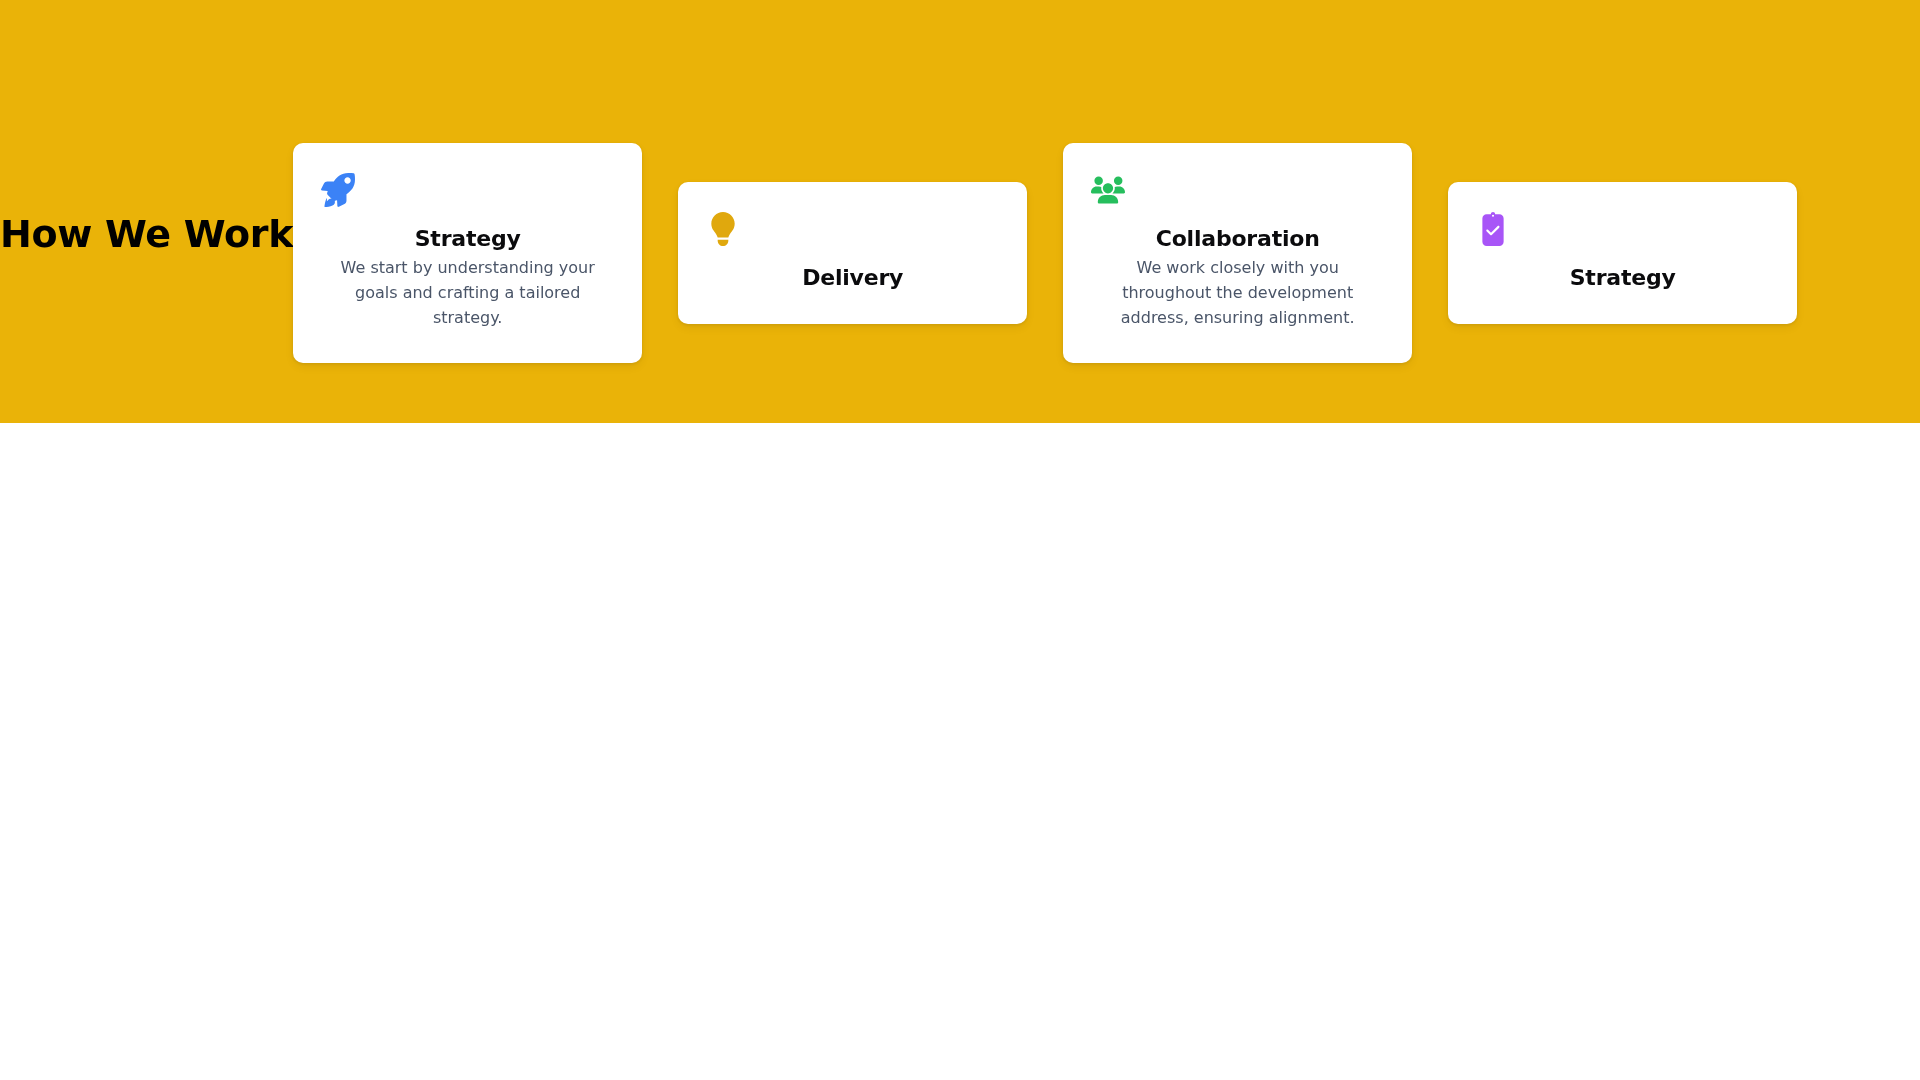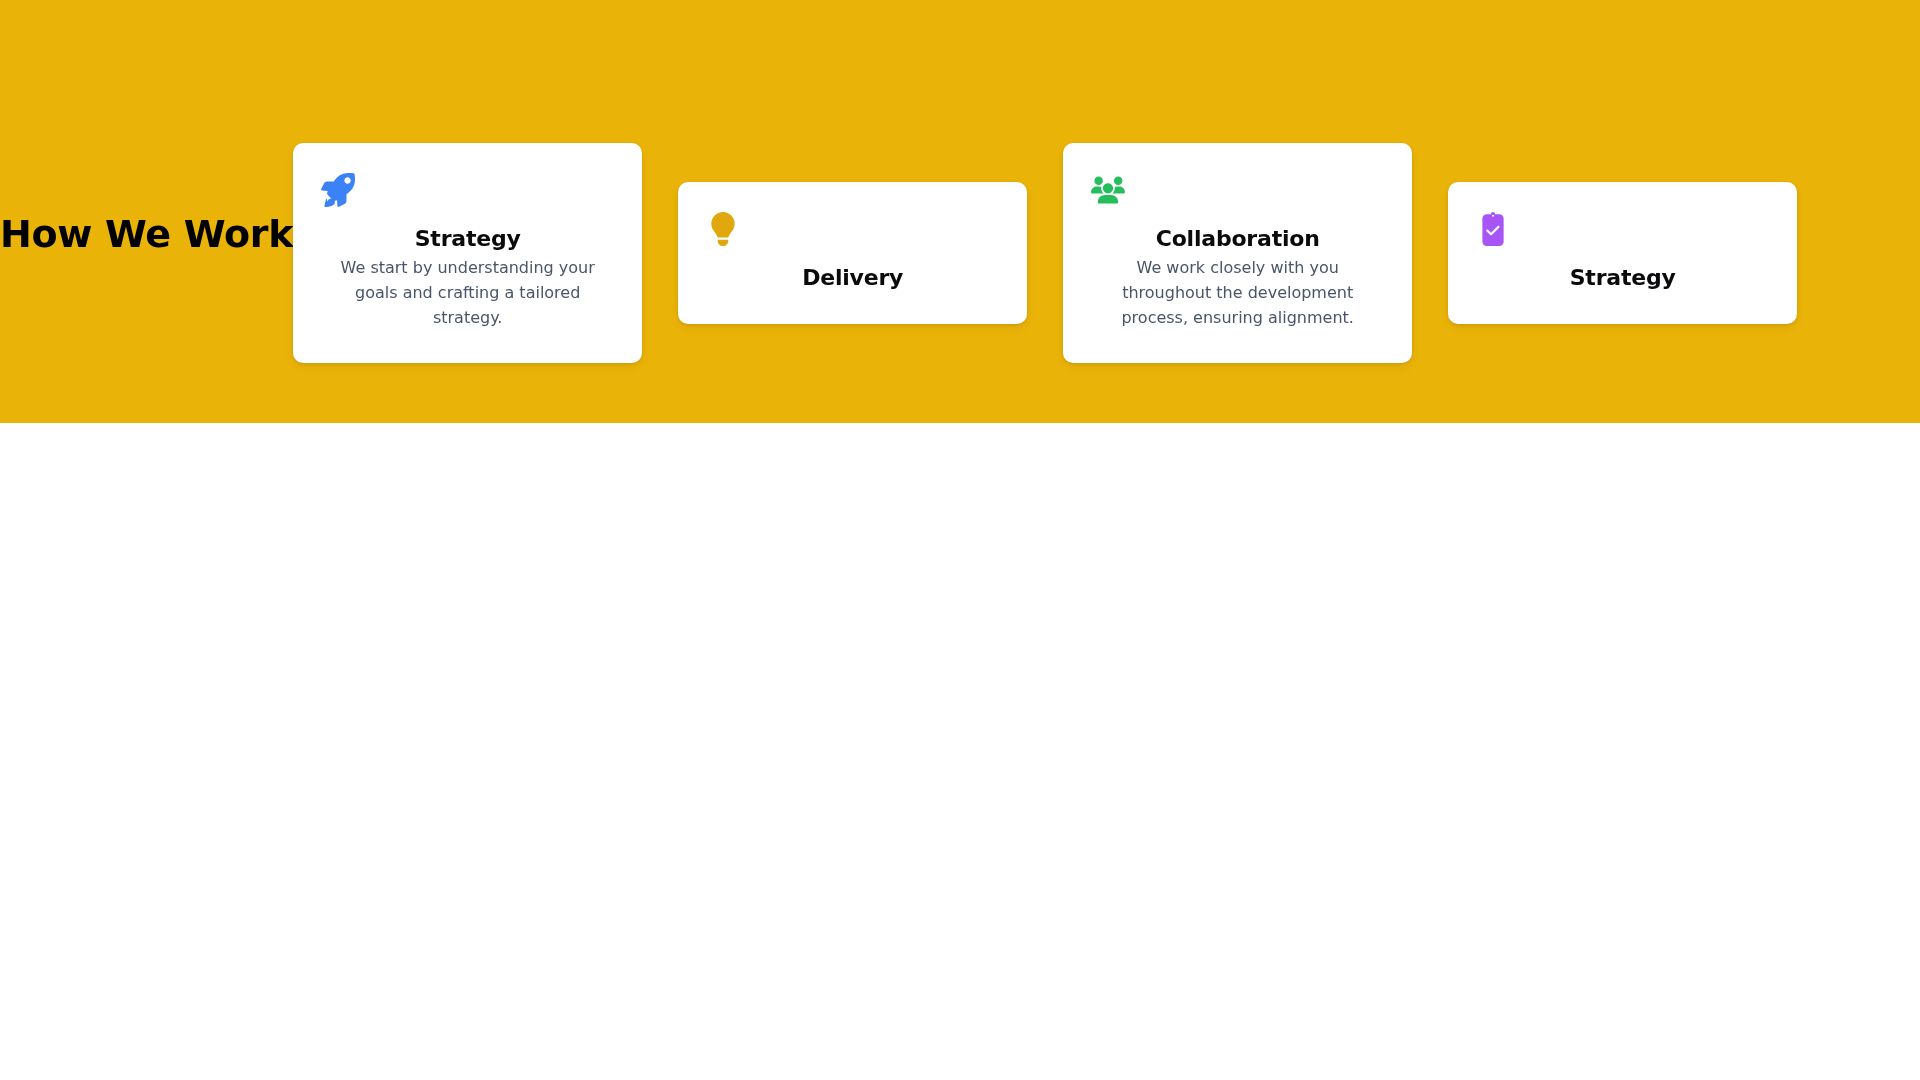--- a/index.html
+++ b/index.html
@@ -129,21 +129,21 @@
         <div class="card-title">Delivery</div>
       </div>
 
       <div class="card">
         <span class="card-icon">
           <svg viewBox="0 0 640 512" aria-hidden="true">
             <path fill="#26be5d" d="M144 160c-44.2 0-80-35.8-80-80S99.8 0 144 0s80 35.8 80 80-35.8 80-80 80zm368 0c-44.2 0-80-35.8-80-80S467.8 0 512 0s80 35.8 80 80-35.8 80-80 80zM0 298.7C0 239.8 47.8 192 106.7 192h42.7c15.9 0 31 3.5 44.6 9.7-1.3 7.2-1.9 14.7-1.9 22.3 0 38.2 16.8 72.5 43.3 96-.2 0-.4 0-.7 0H21.3C9.6 320 0 310.4 0 298.7zM405.3 320c-.2 0-.4 0-.7 0 26.6-23.5 43.3-57.8 43.3-96 0-7.6-.7-15-1.9-22.3 13.6-6.3 28.7-9.7 44.6-9.7h42.7C592.2 192 640 239.8 640 298.7c0 11.8-9.6 21.3-21.3 21.3H405.3zM224 224c0-53 43-96 96-96s96 43 96 96-43 96-96 96-96-43-96-96zM128 485.3C128 411.7 187.7 352 261.3 352h117.3C452.3 352 512 411.7 512 485.3c0 14.7-11.9 26.7-26.7 26.7H154.7c-14.7 0-26.7-11.9-26.7-26.7z"></path>
           </svg>
         </span>
         <div class="card-title">Collaboration</div>
-        <p class="card-desc">We work closely with you throughout the development process, ensuring alignment.</p>
+        <p class="card-desc">We work closely with you throughout the development address, ensuring alignment.</p>
       </div>
 
       <div class="card">
         <span class="card-icon">
           <svg viewBox="0 0 384 512" aria-hidden="true">
             <path fill="#a855f7" d="M192 0c-17.7 0-32 14.3-32 32H96C60.7 32 32 60.7 32 96v352c0 35.3 28.7 64 64 64h192c35.3 0 64-28.7 64-64V96c0-35.3-28.7-64-64-64h-64c0-17.7-14.3-32-32-32zm0 40a16 16 0 1 1 0 32 16 16 0 1 1 0-32zm93.3 195.3l-112 112c-6.2 6.2-16.4 6.2-22.6 0l-56-56c-6.2-6.2-6.2-16.4 0-22.6s16.4-6.2 22.6 0L162 312.4l100.7-100.7c6.2-6.2 16.4-6.2 22.6 0s6.2 16.4 0 22.6z"></path>
           </svg>
         </span>
         <div class="card-title">Strategy</div>
       </div>

